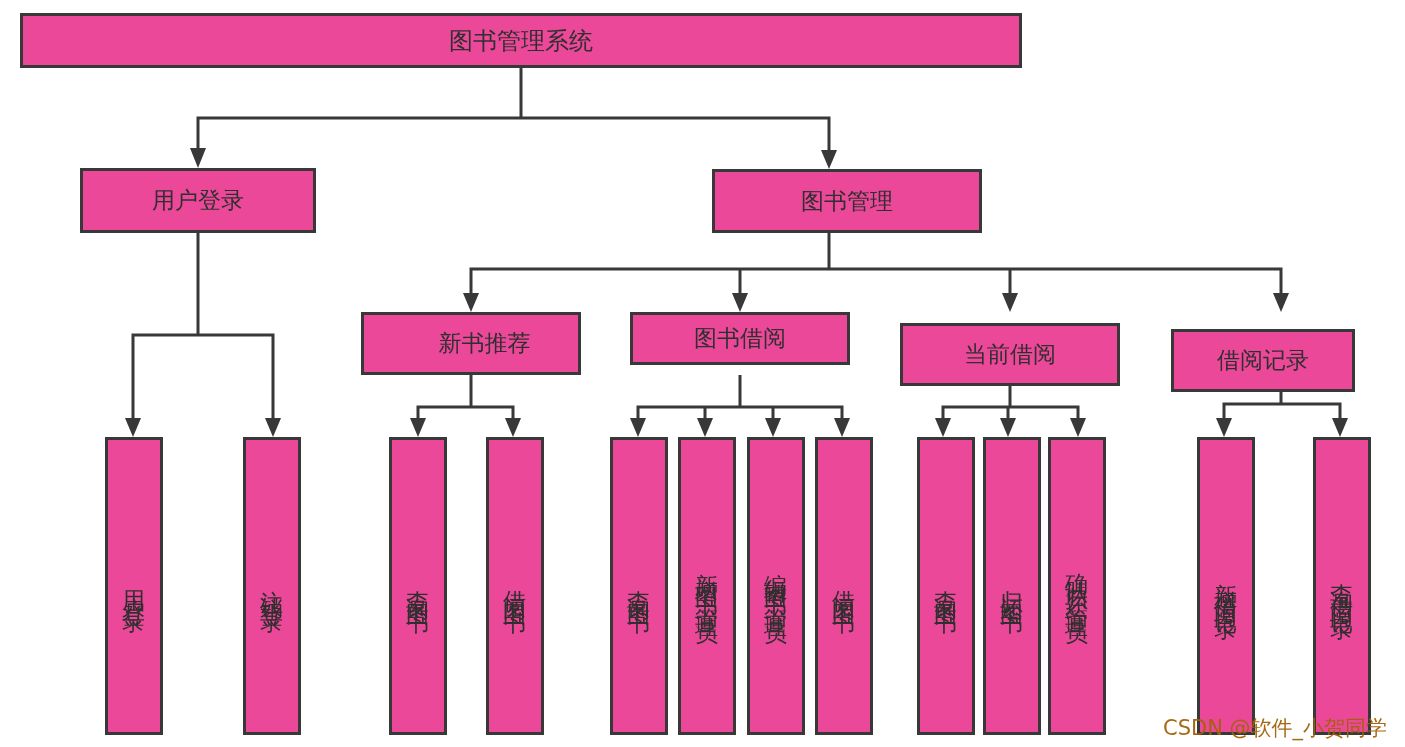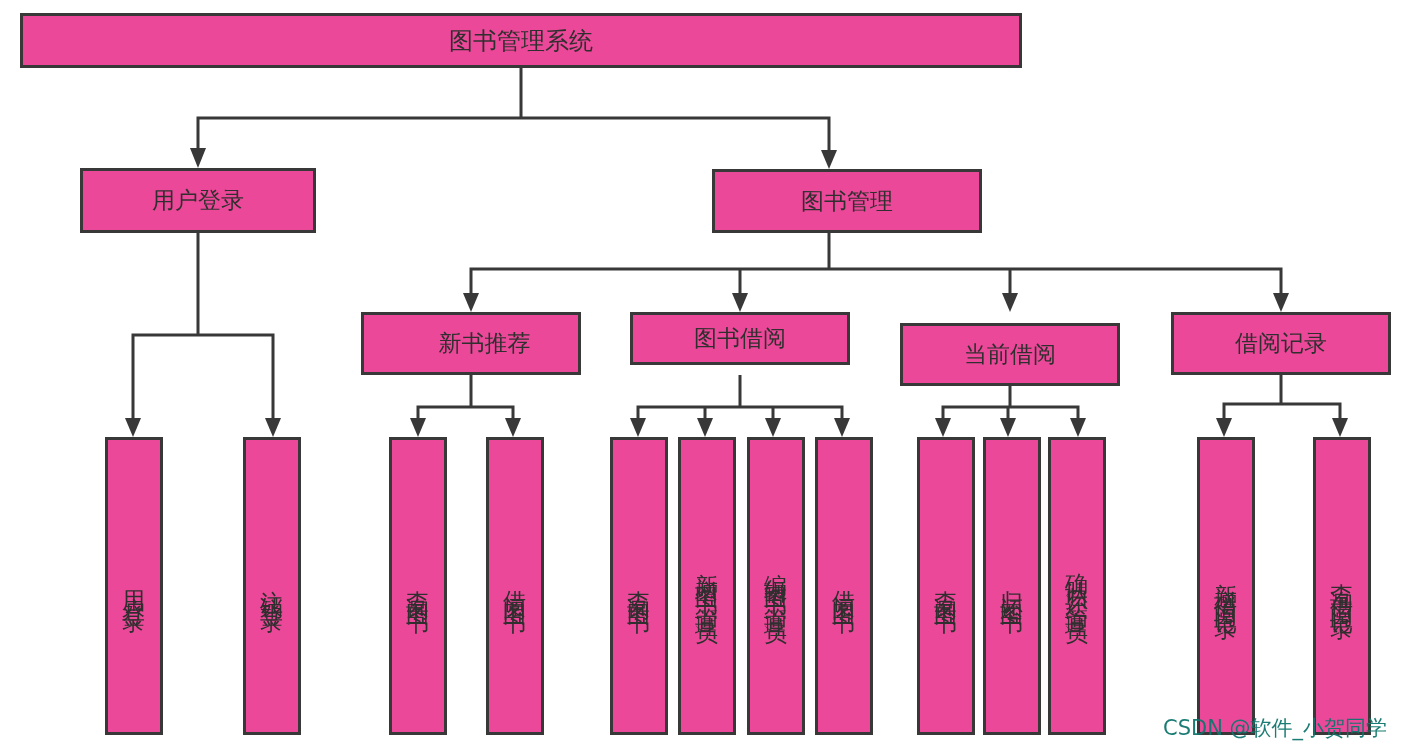--- a/index.html
+++ b/index.html
@@ -13,36 +13,36 @@
     border:3px solid #383838; background:#ec4899;
     display:flex; align-items:center; justify-content:center;
     color:#2f2f2f; font-size:23px; line-height:1; white-space:nowrap;
   }
   .n-root   { left:20px;  top:13px;  width:1002px; height:55px; font-size:24px; }
   .n-login  { left:80px;  top:168px; width:236px;  height:65px; }
   .n-mgmt   { left:712px; top:169px; width:270px;  height:64px; }
   .n-newbk  { left:361px; top:312px; width:220px;  height:63px;padding-left:27px; }
   .n-borrow { left:630px; top:312px; width:220px;  height:53px; }
   .n-curr   { left:900px; top:312px; width:220px;  height:63px;margin-top:11px; }
-  .n-recs   { left:1171px;top:312px; width:220px;  height:63px;text-align:right; }
+  .n-recs   { left:1171px;top:329px; width:184px;  height:63px;text-align:right; }
   .leaf { top:437px; width:58px; height:298px; }
   .leaf > span {
     writing-mode:vertical-lr; text-orientation:mixed;
     letter-spacing:7px; line-height:1.05; font-size:23px; color:#2f2f2f;
   }
   .lx1  { left:105px; }  .lx2  { left:243px; }
   .lx3  { left:389px; }  .lx4  { left:486px; }
   .lx5  { left:610px; }  .lx6  { left:678px; }
   .lx7  { left:747px; }  .lx8  { left:815px; }
   .lx9  { left:917px; }  .lx10 { left:983px; }
   .lx11 { left:1048px; } .lx12 { left:1197px; }
   .lx13 { left:1313px; }
   .watermark {
     position:absolute; left:1163px; top:714px;
-    font-size:21px; color:#0f766e; opacity:0.95; z-index:5; white-space:nowrap;
+    font-size:21px; color:#a16207; opacity:0.95; z-index:5; white-space:nowrap;
   }
 </style>
 </head>
 <body>
 
 <div class="canvas">
 
   <svg class="wires" viewBox="0 0 1405 747" xmlns="http://www.w3.org/2000/svg">
     <g stroke="#383838" stroke-width="3" fill="none">
 

